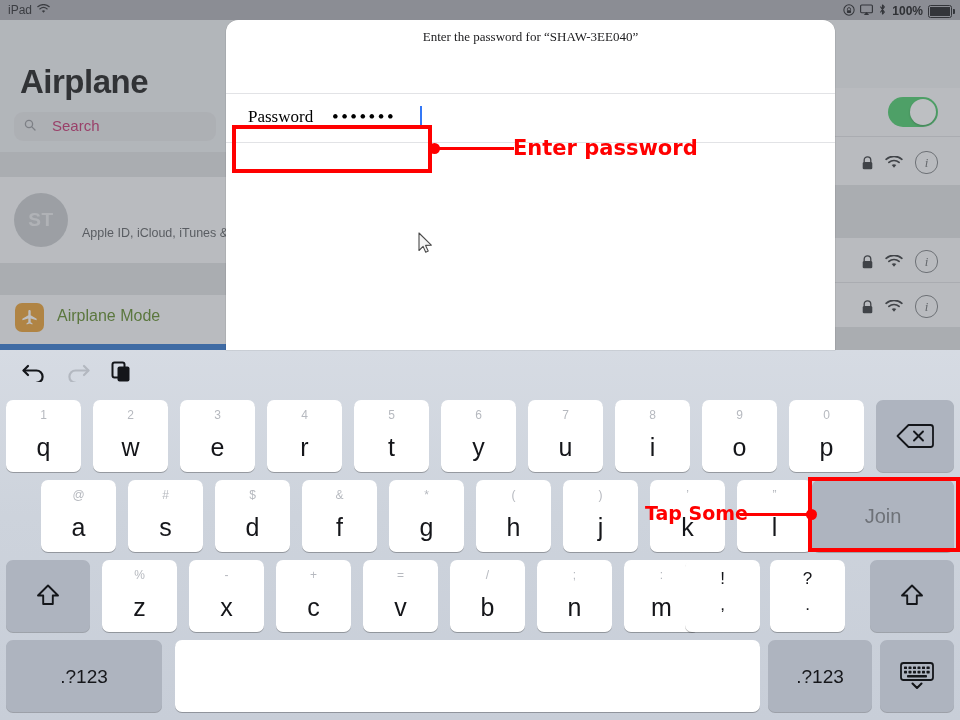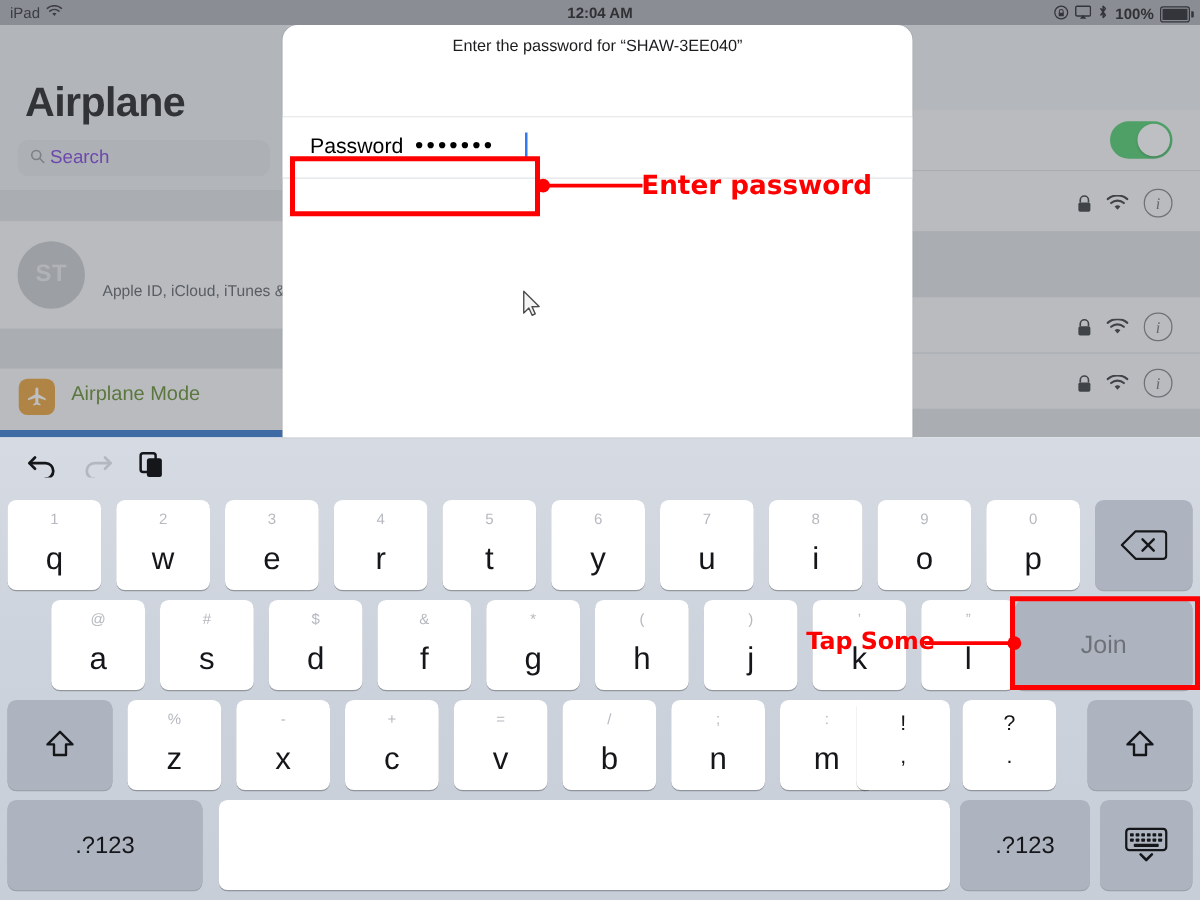--- a/index.html
+++ b/index.html
@@ -25,21 +25,21 @@
   }
   .sb-search{
     position:absolute;left:14px;top:112px;width:202px;height:29px;border-radius:9px;
     background:#e2e3e6;
   }
   .sb-search .mag{
     position:absolute;left:10px;top:7px;width:12px;height:12px;
   }
   .sb-search .mag svg{display:block;}
   .sb-search .ph{
-    position:absolute;left:26px;top:5px;font-size:15px;color:#6d28d9;
+    position:absolute;left:38px;top:5px;font-size:15px;color:#be185d;
   }
   .sb-gap{position:absolute;left:0;width:230px;background:#dcdee1;}
   .sb-row{position:absolute;left:0;width:230px;background:#f7f8f9;}
   .avatar{
     position:absolute;left:14px;top:16px;width:54px;height:54px;border-radius:27px;
     background:#c3c5c9;color:#e7e8ea;font-size:19px;font-weight:600;
     display:flex;align-items:center;justify-content:center;letter-spacing:0.5px;
   }
   .acct-name{position:absolute;left:82px;top:22px;font-size:20px;color:#000;}
   .acct-sub{position:absolute;left:82px;top:49px;font-size:12.5px;color:#4a4c50;white-space:nowrap;}
@@ -86,23 +86,24 @@
     width:22px;height:11px;border:1.3px solid #33353a;border-radius:2.5px;position:relative;
   }
   .batt i{position:absolute;left:1px;top:1px;bottom:1px;right:1px;background:#33353a;display:block;}
   .batt:after{
     content:"";position:absolute;right:-3.5px;top:3px;width:2px;height:5px;
     background:#33353a;border-radius:0 1px 1px 0;
   }
 
   
   .dialog{
-    position:absolute;left:226px;top:20px;width:504px;height:330px;
+    position:absolute;left:226px;top:20px;width:609px;height:330px;
     background:#ffffff;border-radius:12px 12px 0 0;overflow:hidden;z-index:30;
     box-shadow:0 0 0 0.5px rgba(0,0,0,.12);
+    font-family:Liberation Serif, serif;
   }
   .dlg-prompt{
     position:absolute;left:0;right:0;top:9px;text-align:center;font-size:13px;color:#1c1c1e;
   }
   .dlg-navbar{position:absolute;left:0;right:0;top:30px;height:43px;}
   .dlg-title{
     position:absolute;left:0;right:0;top:44px;text-align:center;font-size:17px;
     font-weight:bold;color:#000;
   }
   .dlg-cancel{
@@ -295,21 +296,20 @@
     <div class="sb-left">
       <span>iPad</span>
       <span>
         <svg width="13" height="10" viewBox="0 0 18 13">
             <path d="M9 11.8l2.3-2.7a3.6 3.6 0 0 0-4.6 0z" fill="#3b3d42"></path>
             <path d="M3.9 6.4a7.8 7.8 0 0 1 10.2 0" fill="none" stroke="#3b3d42" stroke-width="1.7" stroke-linecap="round"></path>
             <path d="M1.1 3.3a12 12 0 0 1 15.8 0" fill="none" stroke="#3b3d42" stroke-width="1.7" stroke-linecap="round"></path>
           </svg>
       </span>
     </div>
-    <div class="sb-center">12:04 AM</div>
     <div class="sb-right">
       <span>
         <svg width="12" height="12" viewBox="0 0 14 14">
             <circle cx="7" cy="7" r="6" fill="none" stroke="#33353a" stroke-width="1.2"></circle>
             <path d="M5.2 7.4V6a1.8 1.8 0 0 1 3.6 0v1.4" fill="none" stroke="#33353a" stroke-width="1"></path>
             <rect x="4.6" y="7.2" width="4.8" height="3.3" rx="0.8" fill="#33353a"></rect>
           </svg>
       </span>
       <span>
         <svg width="13" height="12" viewBox="0 0 15 13">

